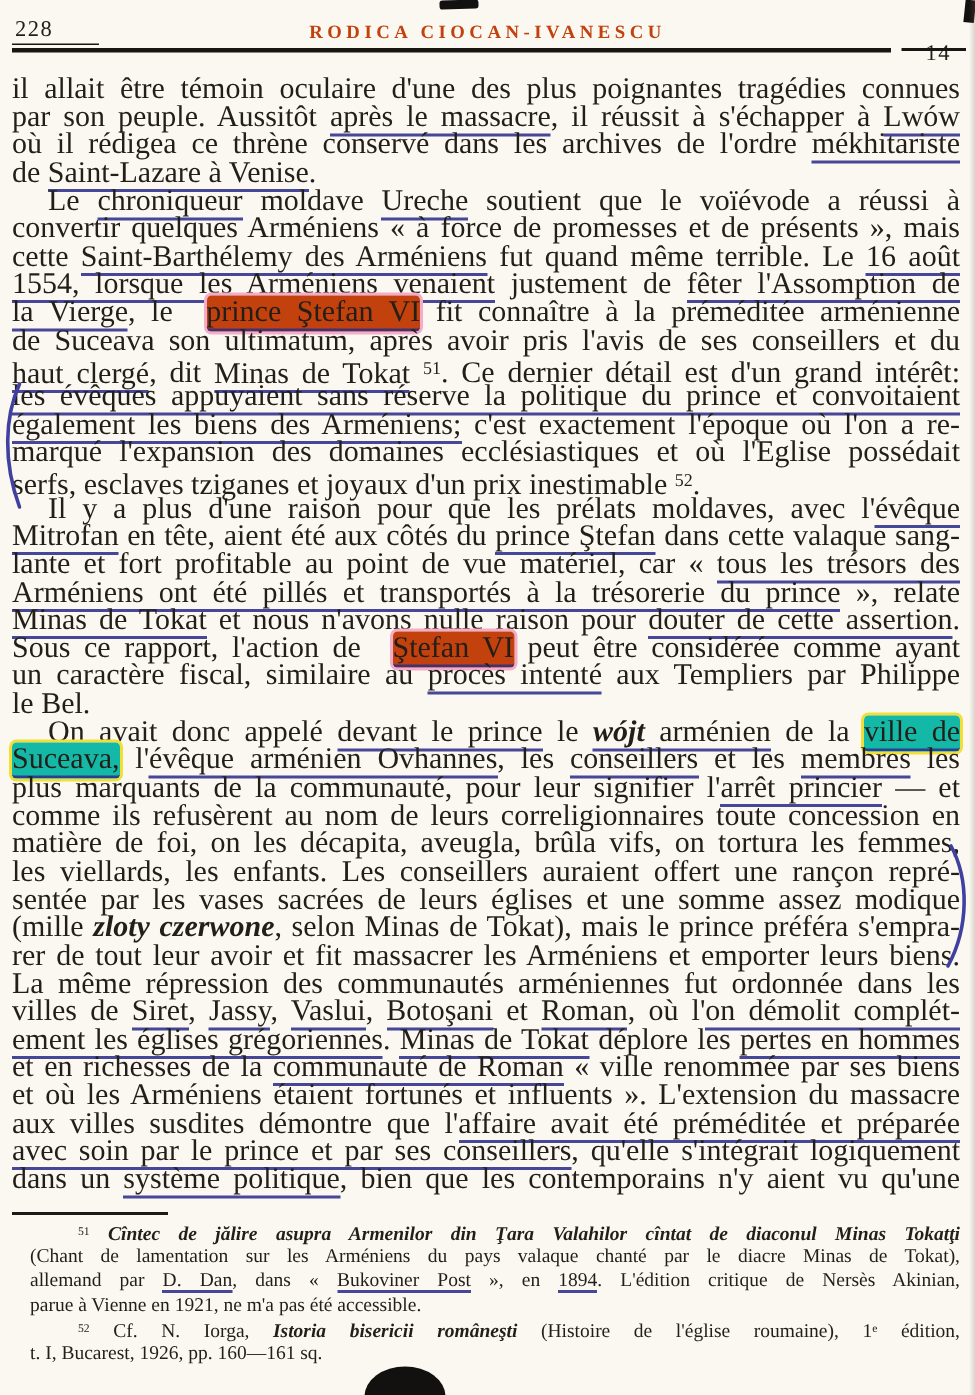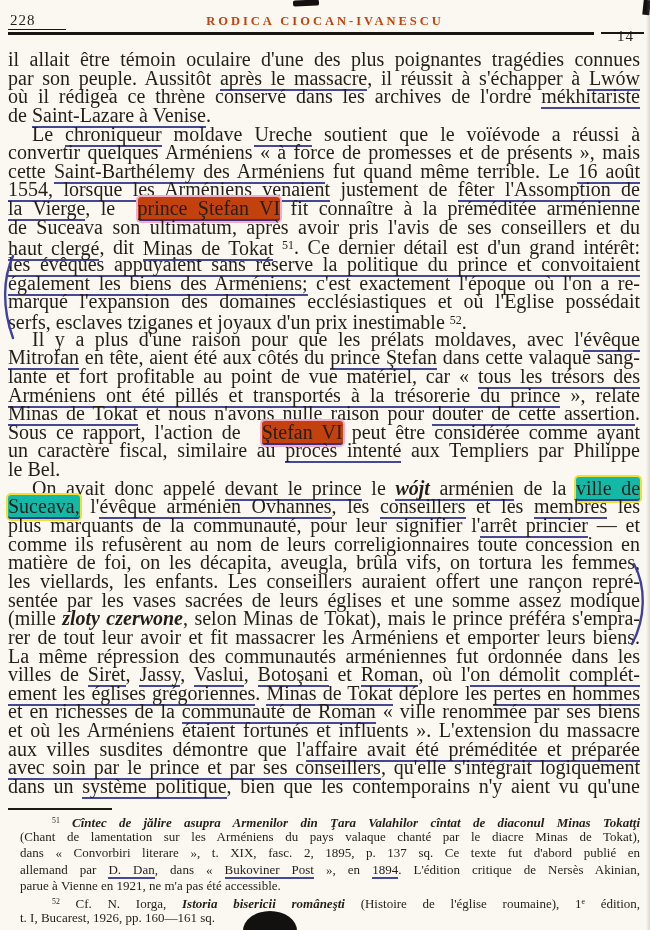--- a/index.html
+++ b/index.html
@@ -103,21 +103,20 @@
         <div class="line"><span class="seg u">avec soin par le prince et par ses conseillers</span><span class="seg">, qu'elle s'intégrait logiquement</span></div>
         <div class="line"><span class="seg">dans un </span><span class="seg u">système politique</span><span class="seg">, bien que les contemporains n'y aient vu qu'une</span></div>
       </div>
     </div>
 
   <div class="fn-sep"></div>
   <div class="footnotes" id="footnotes">
       <div class="para">
         <div class="line indent"><span class="seg sup">51</span><span class="seg"> </span><span class="seg it">Cîntec de jălire asupra Armenilor din Ţara Valahilor cîntat de diaconul Minas Tokatţi</span></div>
         <div class="line"><span class="seg">(Chant de lamentation sur les Arméniens du pays valaque chanté par le diacre Minas de Tokat),</span></div>
-        <div class="line"><span class="seg">dans « Convorbiri literare », t. XIX, fasc. 2, 1895, p. 137 sq. Ce texte fut d'abord publié en</span></div>
         <div class="line"><span class="seg">allemand par </span><span class="seg u">D. Dan</span><span class="seg">, dans « </span><span class="seg u">Bukoviner Post</span><span class="seg"> », en </span><span class="seg u">1894</span><span class="seg">. L'édition critique de Nersès Akinian,</span></div>
         <div class="line last"><span class="seg">parue à Vienne en 1921, ne m'a pas été accessible.</span></div>
       </div>
       <div class="para">
         <div class="line indent"><span class="seg sup">52</span><span class="seg"> Cf. N. Iorga, </span><span class="seg it">Istoria bisericii româneşti</span><span class="seg"> (Histoire de l'église roumaine), 1</span><span class="seg sup">e</span><span class="seg"> édition,</span></div>
         <div class="line last"><span class="seg">t. I, Bucarest, 1926, pp. 160—161 sq.</span></div>
       </div>
     </div>
 
   <svg class="margin-svg" style="left:0;top:250px;" width="20" height="95" viewBox="0 0 20 95">

